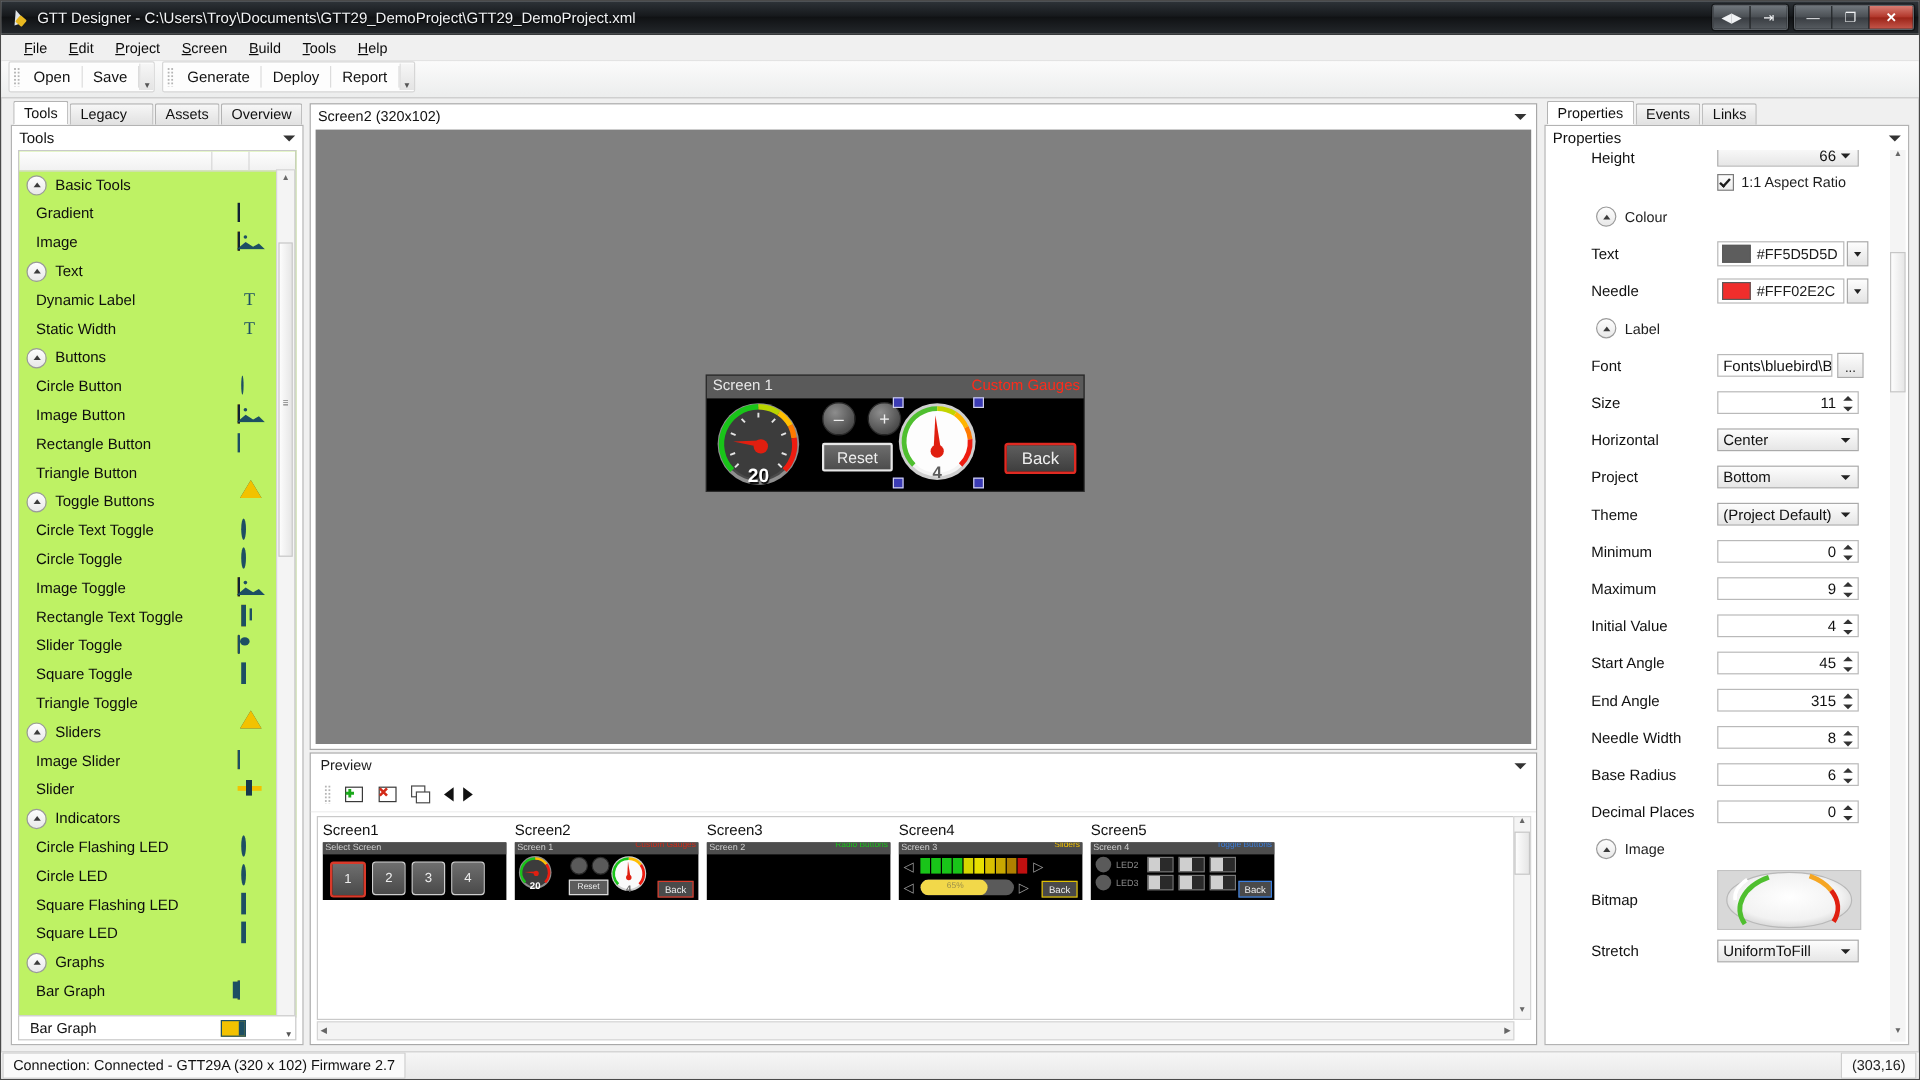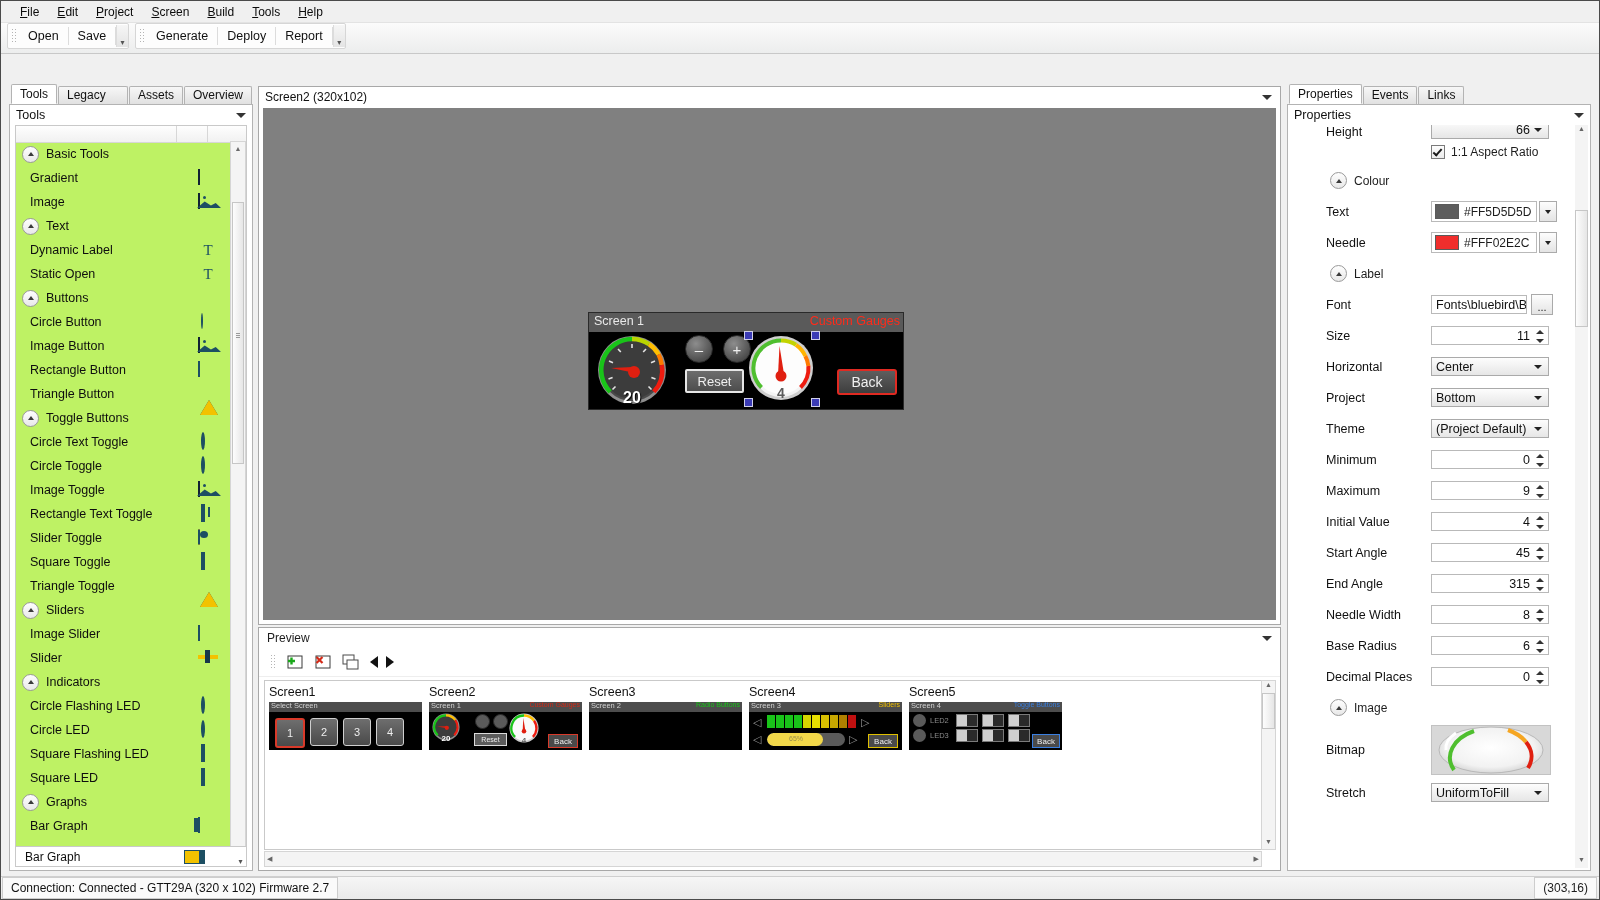--- a/index.html
+++ b/index.html
@@ -224,20 +224,38 @@
   .ic-bar{width:19px;height:12px;background:#f2c200;border:1px solid #1d4f63;position:relative;}
   .ic-bar:after{content:"";position:absolute;right:0;top:0;bottom:0;width:5px;background:#1d4f63;}
   .ic-rtt{width:16px;height:16px;border:2px solid #1d4f63;background:#f2c200;margin-left:3px;position:relative;}
   .ic-rtt:after{content:"";position:absolute;left:5px;top:1px;width:2px;height:10px;background:#1d4f63;}
 </style>
 </head>
 <body>
 
 <div class="app">
 
+  <div class="titlebar">
+    <div class="tb-icon">
+        <div class="pen"></div>
+        <div class="pen2"></div>
+      </div>
+    <div class="tb-title">GTT Designer - C:\Users\Troy\Documents\GTT29_DemoProject\GTT29_DemoProject.xml</div>
+    <div class="tb-btns">
+      <div class="tb-grp">
+        <div class="tb-b">◀▶</div>
+        <div class="tb-b">⇥</div>
+      </div>
+      <div class="tb-grp">
+        <div class="tb-b">—</div>
+        <div class="tb-b">❐</div>
+        <div class="tb-b close">✕</div>
+      </div>
+    </div>
+  </div>
 
   <div class="menubar">
     <div class="mi"><u>F</u>ile</div>
     <div class="mi"><u>E</u>dit</div>
     <div class="mi"><u>P</u>roject</div>
     <div class="mi"><u>S</u>creen</div>
     <div class="mi"><u>B</u>uild</div>
     <div class="mi"><u>T</u>ools</div>
     <div class="mi"><u>H</u>elp</div>
   </div>
@@ -299,21 +317,21 @@
                 </span>
                 <span class="tlabel">Text</span>
               </div>
               <div class="trow">
                 <span class="tlabel">Dynamic Label</span>
                 <span class="ticon">
                   <span class="ic-textT">T</span>
                 </span>
               </div>
               <div class="trow">
-                <span class="tlabel">Static Open</span>
+                <span class="tlabel">Static Width</span>
                 <span class="ticon">
                   <span class="ic-textT">T</span>
                 </span>
               </div>
               <div class="trow grp">
                 <span class="chev">
                   <i></i>
                 </span>
                 <span class="tlabel">Buttons</span>
               </div>

